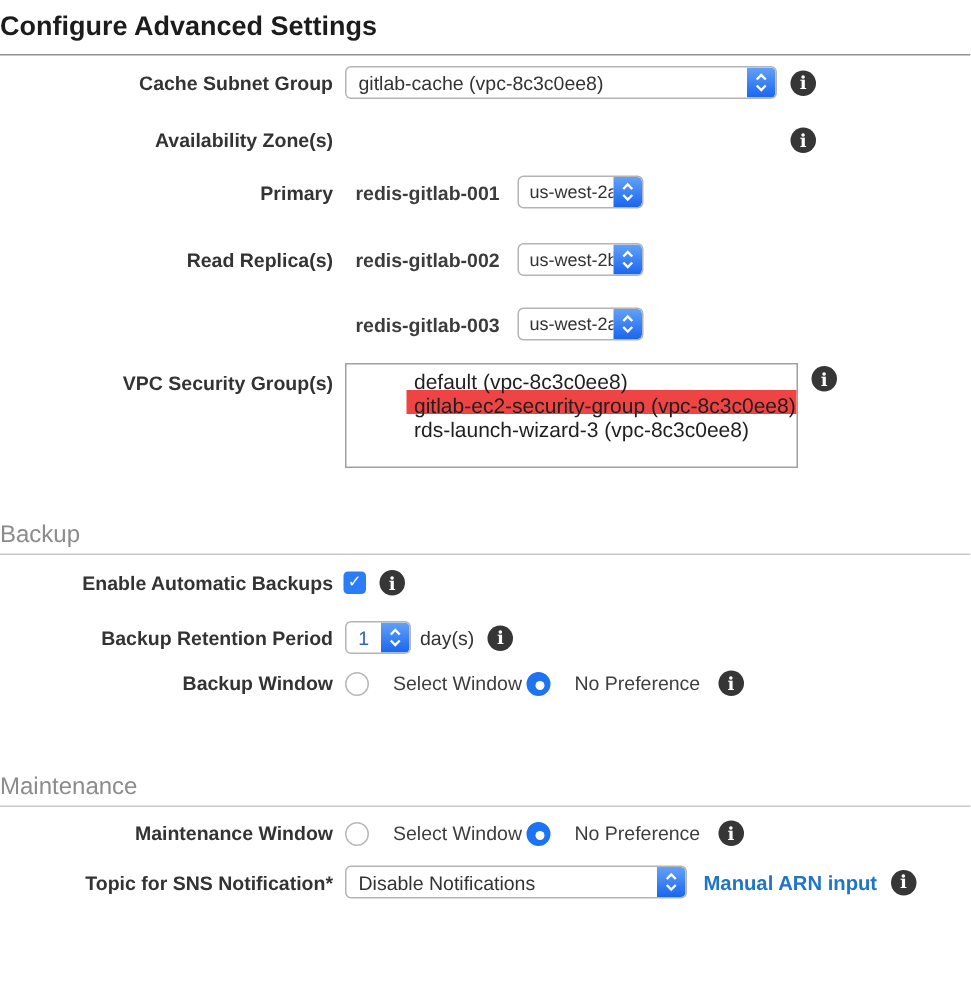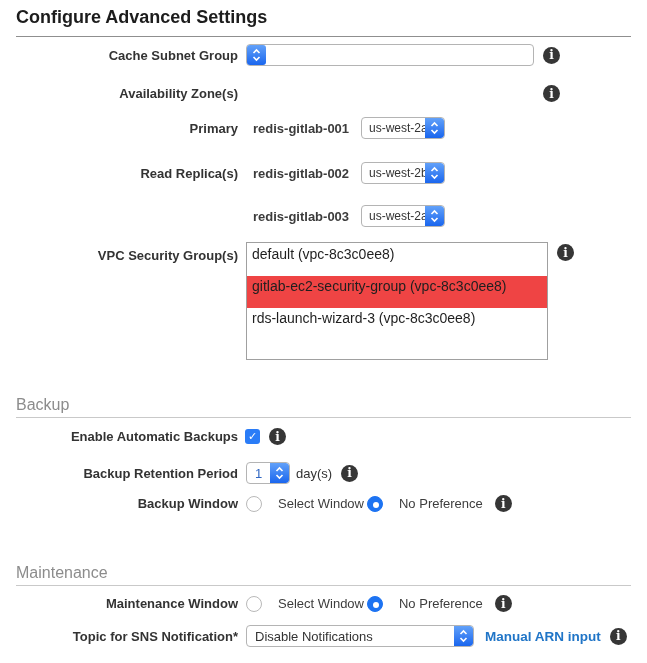--- a/index.html
+++ b/index.html
@@ -2,21 +2,21 @@
 <html><head>
 <meta charset="utf-8">
 <style>
   * { box-sizing: border-box; }
   html,body { margin:0; padding:0; }
   body {
     width:647px; height:663px; background:#ffffff;
     font-family:"Liberation Sans", sans-serif; color:#333;
     overflow:hidden;
   }
-  .page { padding:0 16px; }
+  .page { padding:0 0; }
 
   .title {
     font-size:18px; font-weight:bold; color:#1c1c1c;
     margin:0; padding:7px 0 8px 0;
     border-bottom:1px solid #8f8f8f;
   }
   .section-heading {
     font-size:16px; font-weight:400; color:#8c8c8c;
     margin:0; padding:0 0 3px 0;
     border-bottom:1px solid #c9c9c9;
@@ -65,22 +65,22 @@
   .instance {
     width:115px; flex:none; padding-left:7px;
     font-weight:bold; font-size:13px; color:#3c3c3c; white-space:nowrap;
   }
 
   .listbox {
     width:302px; margin-left:8px; flex:none;
     border:1px solid #a0a0a0; background:#fff; padding:1px 0 0 0;
   }
   .lb-opt {
-    height:32px; line-height:20px; padding:0 5px;
-    font-size:14px; color:#1f1f1f; white-space:nowrap; cursor:default;
+    height:16px; line-height:20px; padding:0 5px;
+    font-size:14px; color:#1f1f1f; white-space:nowrap; cursor:default;margin-left:40px;
   }
   .lb-opt.selected { background:#ef4444; }
   .lb-empty { height:19px; }
 
   .checkbox {
     width:15px; height:15px; flex:none; margin-left:7px;
     background:#2a7cf7; border-radius:3px; color:#fff;
     font-size:11px; line-height:15px; text-align:center; cursor:pointer;
   }
 
@@ -113,20 +113,21 @@
 <body>
 
 <div class="page">
 
   <h1 class="title">Configure Advanced Settings</h1>
 
 
   <div class="row mt7">
     <span class="lbl">Cache Subnet Group</span>
     <div class="mac-select w288 ctrl">
+      <span class="sel-text">gitlab-cache (vpc-8c3c0ee8)</span>
       <span class="sel-stepper">
         <svg width="9" height="14" viewBox="0 0 9 14">
             <path d="M1.5 5 L4.5 2 L7.5 5" stroke="#fff" stroke-width="1.6" fill="none"></path>
             <path d="M1.5 9 L4.5 12 L7.5 9" stroke="#fff" stroke-width="1.6" fill="none"></path>
           </svg>
       </span>
     </div>
     <span class="info">i</span>
   </div>
 

